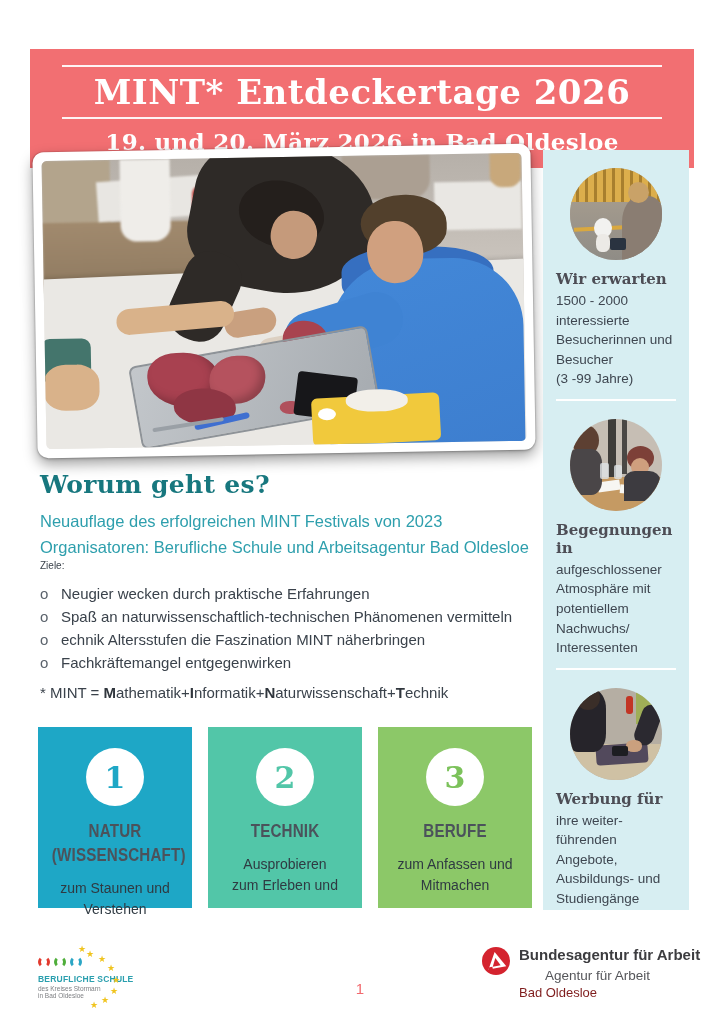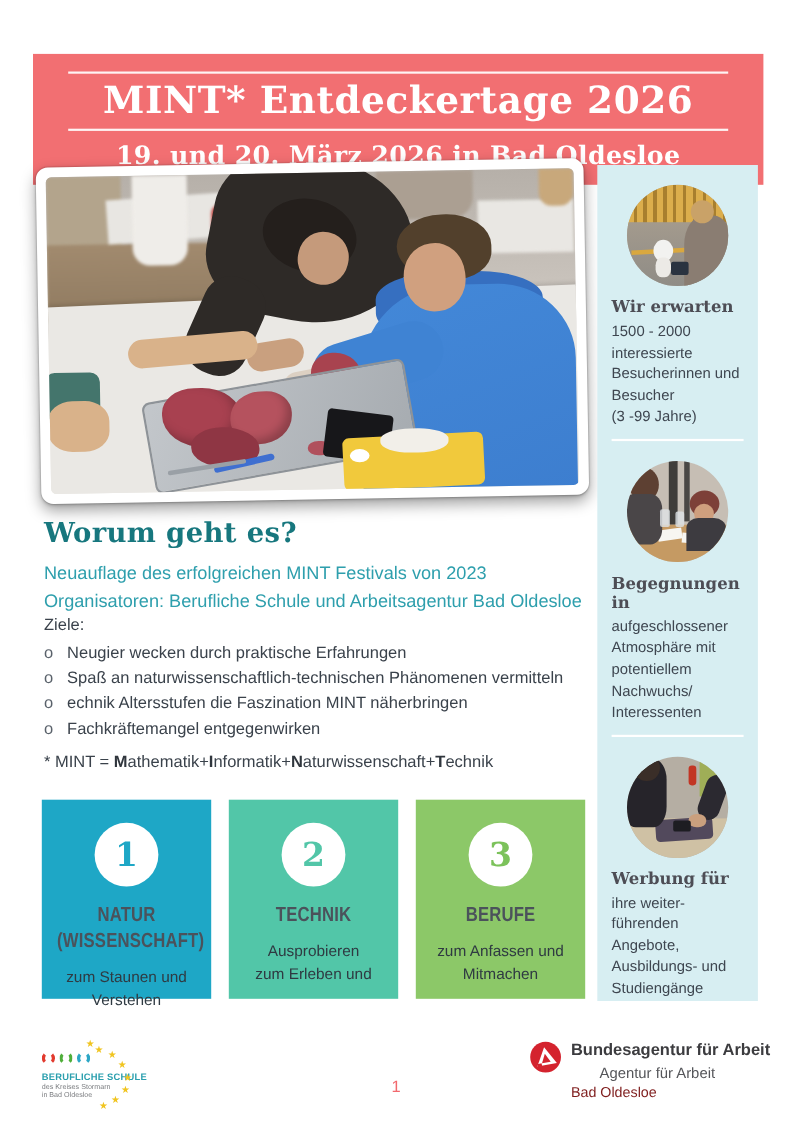--- a/index.html
+++ b/index.html
@@ -31,21 +31,21 @@
   .scircle div{position:absolute;}
   .shead{font-family:"DejaVu Serif",serif;font-weight:bold;font-size:15px;color:#4d4d55;margin:6px 0 3px 0;}
   .sline{display:block;font-size:13.5px;line-height:1.45;color:#3e4650;}
   .sdivider{border-top:2px solid #ffffff;margin:10px 0 0 0;}
 
   
   .sect-title{position:absolute;left:40px;top:470px;font-family:"DejaVu Serif",serif;font-weight:bold;
               font-size:25px;color:#17777e;letter-spacing:.3px;}
   .intro{position:absolute;left:40px;top:508px;font-size:16.5px;line-height:1.58;color:#2e9fad;}
   .intro span{display:block;}
-  .ziele{position:absolute;left:40px;top:560px;font-size:15px;color:#3a424b;}
+  .ziele{position:absolute;left:40px;top:560px;font-size:10px;color:#3a424b;}
   .goals{position:absolute;left:40px;top:582px;font-size:15px;color:#3a424b;}
   .goal{display:flex;line-height:23px;}
   .goal .mark{width:21px;color:#5a626b;flex:0 0 21px;}
   .mint{position:absolute;left:40px;top:684px;font-size:15px;color:#3a424b;}
   .mint b{color:#30363d;}
 
   
   .cards{position:absolute;left:38px;top:727px;display:flex;gap:16px;}
   .card{width:154px;height:181px;text-align:center;}
   .c1{background:#1ea7c6;} .c2{background:#52c6a8;} .c3{background:#8cc868;}

